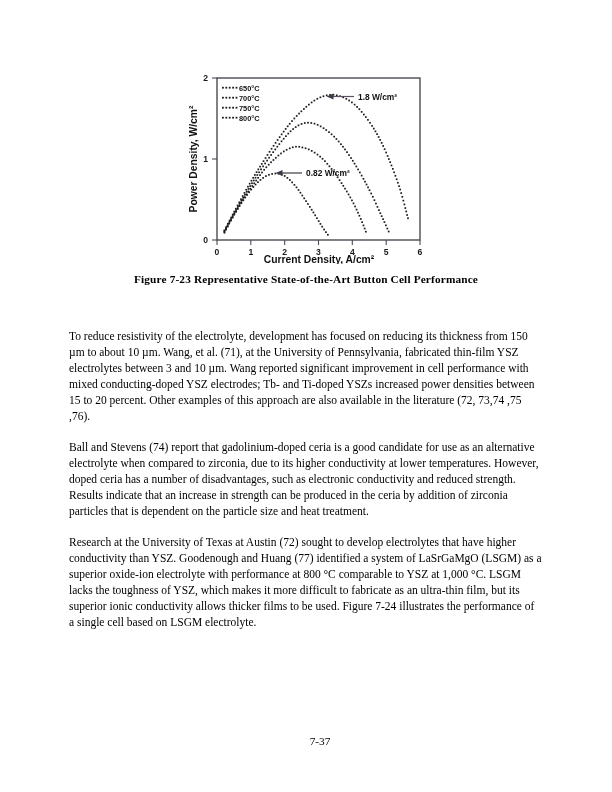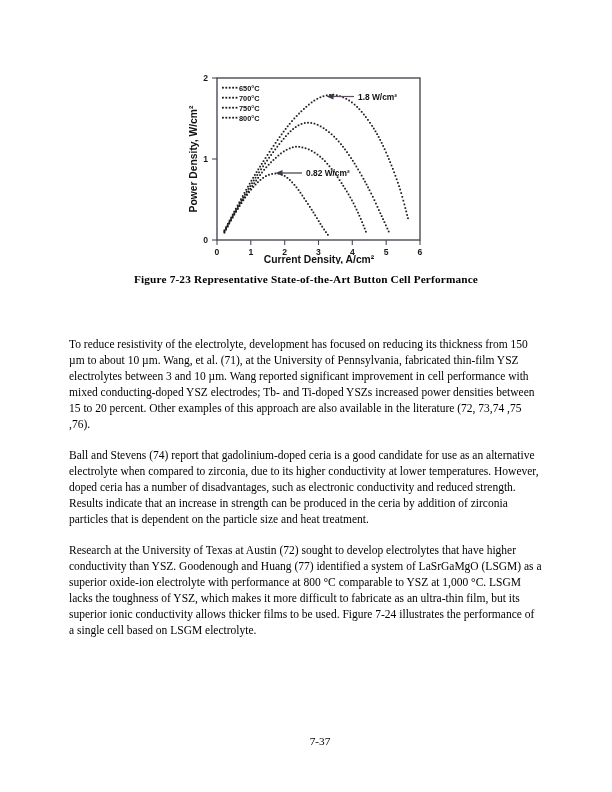--- a/index.html
+++ b/index.html
@@ -51,21 +51,21 @@
     position: absolute;
     left: 69px;
     top: 328px;
     width: 473px;
     font-family: "Liberation Serif", serif;
     font-size: 11.5px;
     line-height: 16.0px;
     text-align: left;
   }
   .para {
-    margin: 8px 0 15px 0;
+    margin: 0 0 15px 0;
     text-align: left;
     white-space: normal;
   }
   .para:last-child { margin-bottom: 0; }
 
   
   .page-footer {
     position: absolute;
     left: 14px;
     top: 735px;

